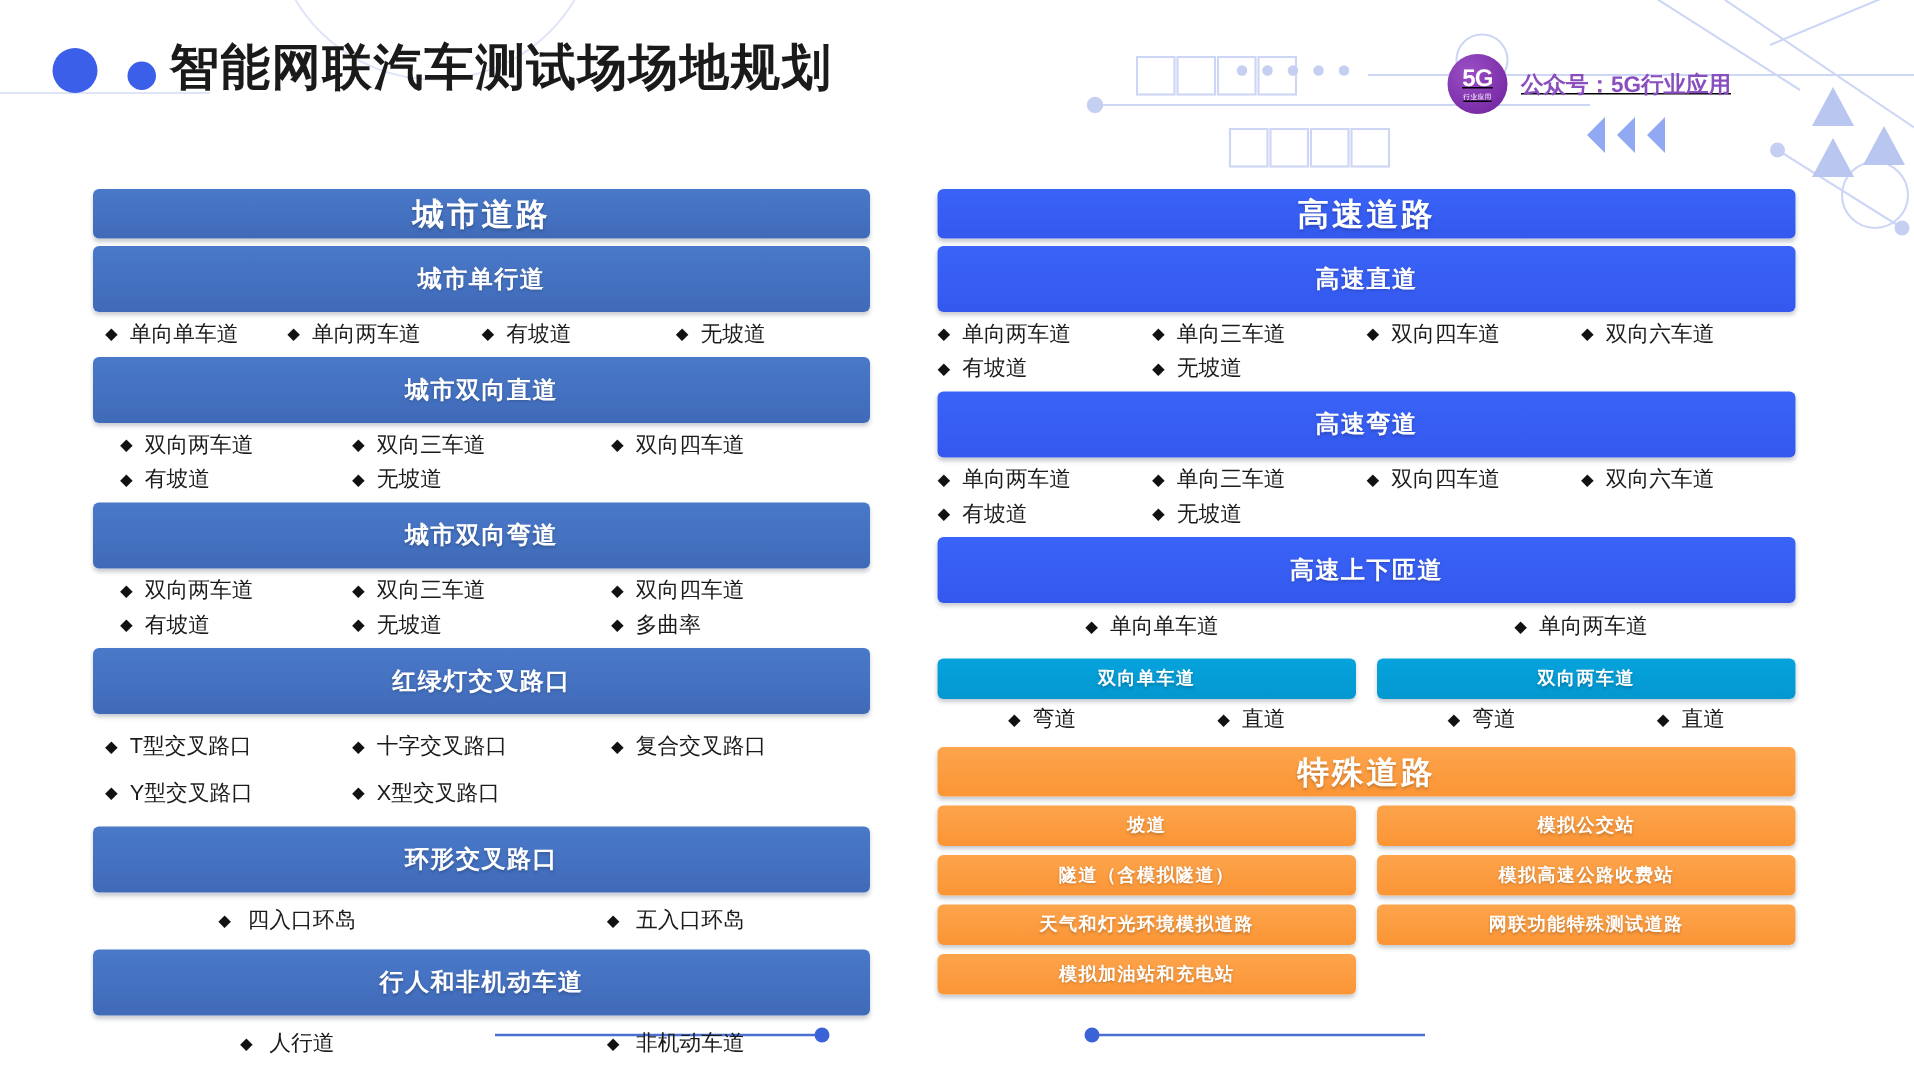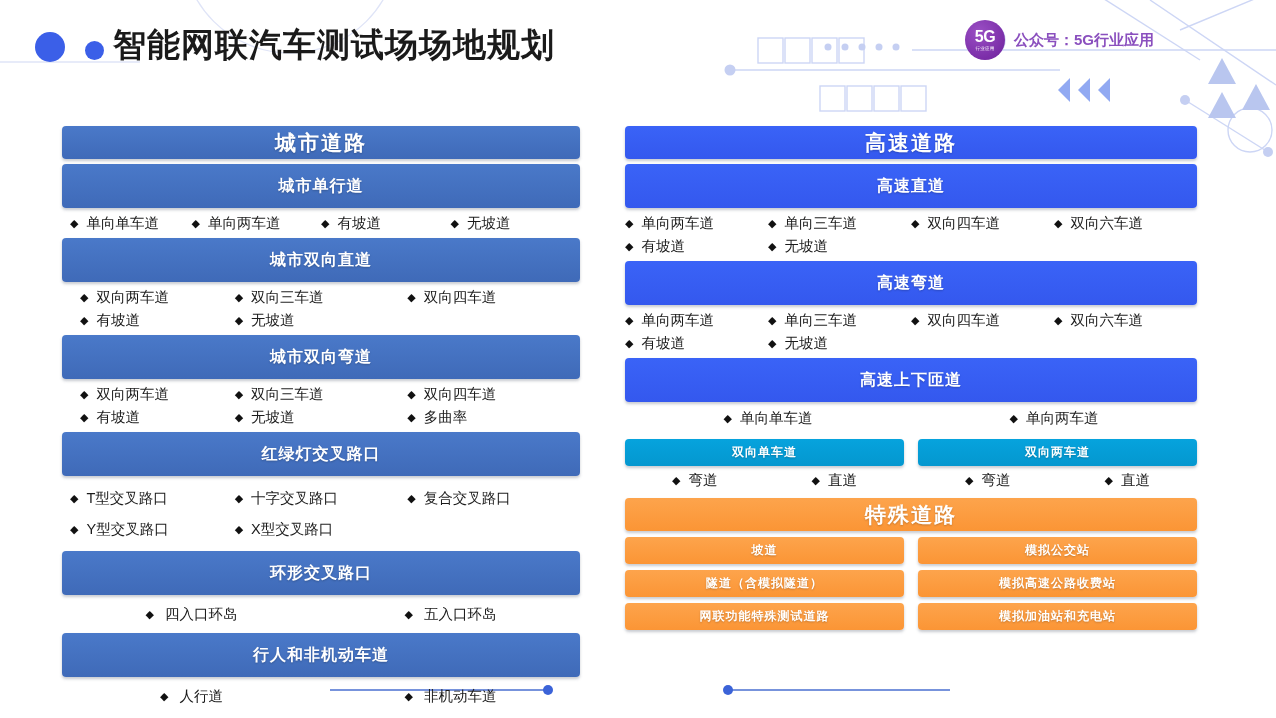--- a/index.html
+++ b/index.html
@@ -15,21 +15,21 @@
 
   
   .header { position: absolute; left: 0; top: 0; width: 1172px; height: 90px; }
   .dot-lg { position: absolute; left: 35px; top: 32px; width: 30px; height: 30px; border-radius: 50%; background: #3b5fe8; }
   .dot-sm { position: absolute; left: 85px; top: 41px; width: 19px; height: 19px; border-radius: 50%; background: #3b5fe8; }
   .page-title {
     position: absolute; left: 113px; top: 23px;
     font-size: 33px; font-weight: 700; color: #1a1a1a; letter-spacing: 1px;
     white-space: nowrap;
   }
-  .brand { position: absolute; right: 18px; top: 20px; display: flex; align-items: center; gap: 9px; }
+  .brand { position: absolute; right: 18px; top: 36px; display: flex; align-items: center; gap: 9px; text-decoration: underline; }
   .brand-badge {
     width: 40px; height: 40px; border-radius: 50%;
     background: radial-gradient(circle at 35% 30%, #9a4fc4 0%, #7b2ea8 70%, #6d2399 100%);
     display: flex; flex-direction: column; align-items: center; justify-content: center;
     color: #fff; line-height: 1;
   }
   .brand-badge .b5g { font-size: 16px; font-weight: 700; letter-spacing: -0.5px; }
   .brand-badge .bsub { font-size: 4.5px; margin-top: 2px; letter-spacing: 0.2px; white-space: nowrap; }
   .brand-text { font-size: 15px; color: #8a4fbe; font-weight: 600; white-space: nowrap; }
 
@@ -391,16 +391,17 @@
         </div>
     </div>
   </div>
 
   <div class="bar title orange mt4">特殊道路</div>
   <div class="orange-grid mt6">
     <div class="bar chip orange">坡道</div>
     <div class="bar chip orange">模拟公交站</div>
     <div class="bar chip orange">隧道（含模拟隧道）</div>
     <div class="bar chip orange">模拟高速公路收费站</div>
+    <div class="bar chip orange">天气和灯光环境模拟道路</div>
     <div class="bar chip orange">网联功能特殊测试道路</div>
     <div class="bar chip orange">模拟加油站和充电站</div>
   </div>
 </div>
 
 </body></html>

